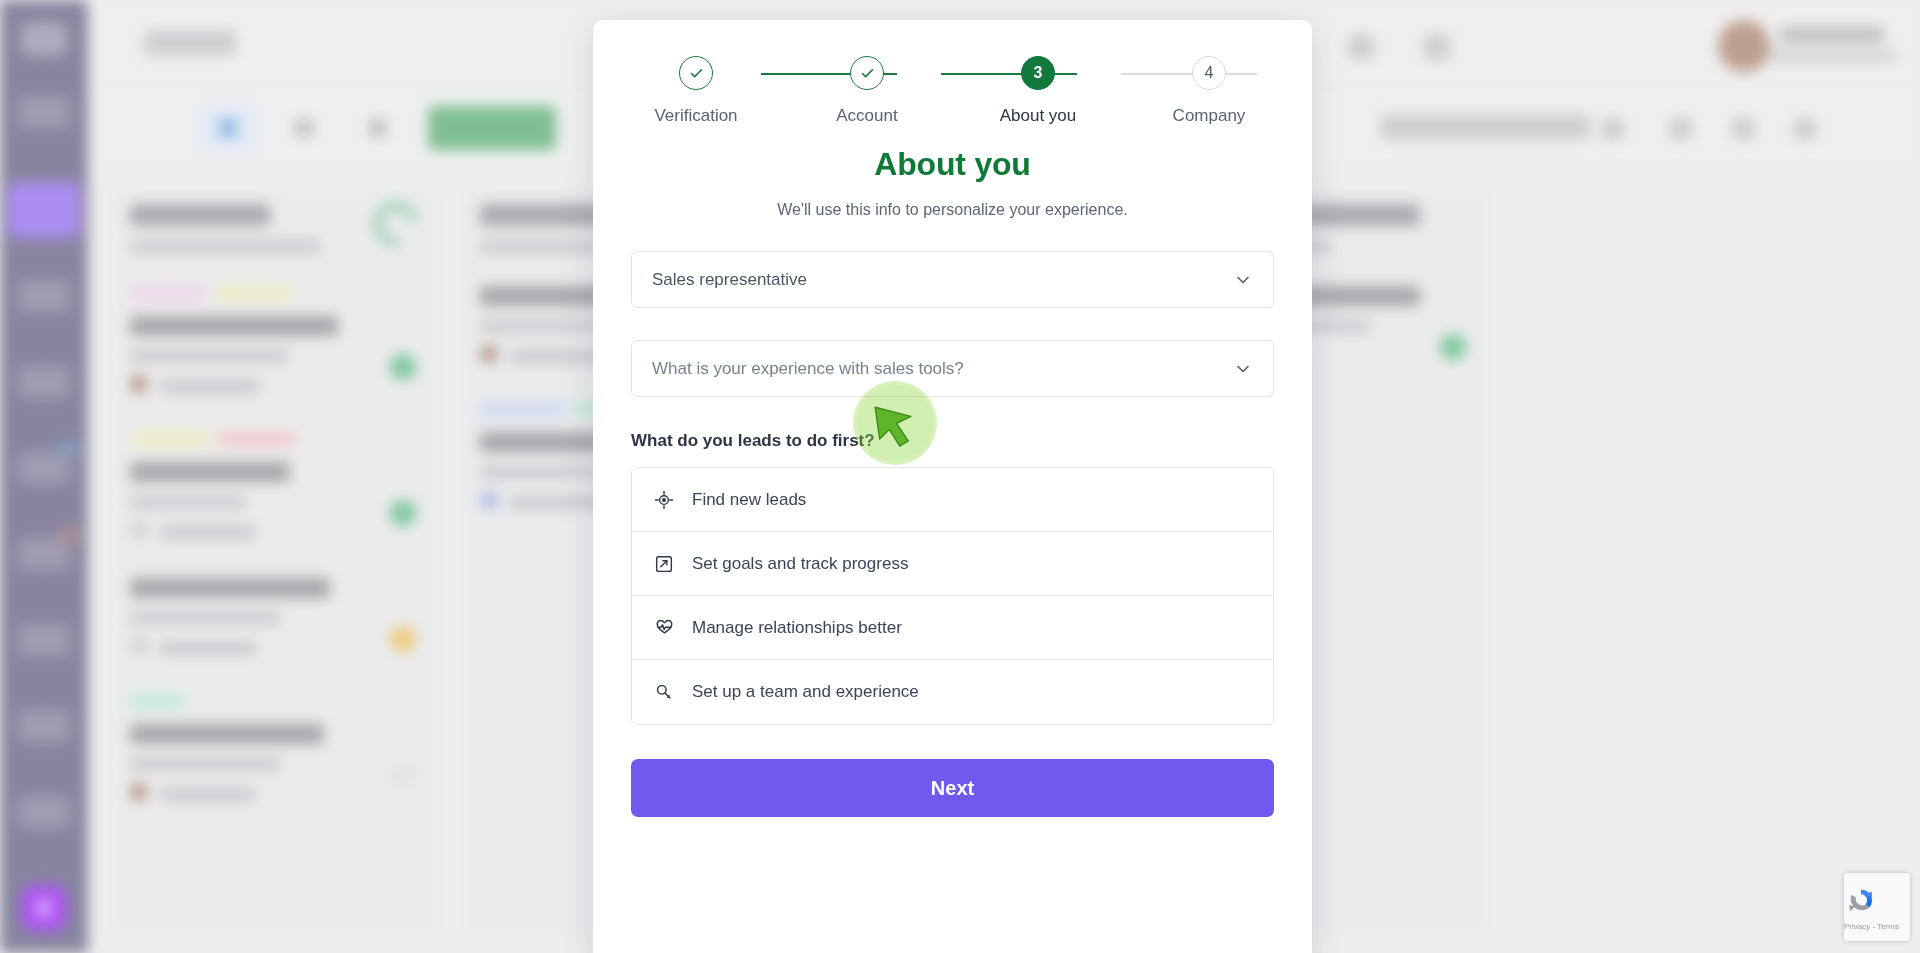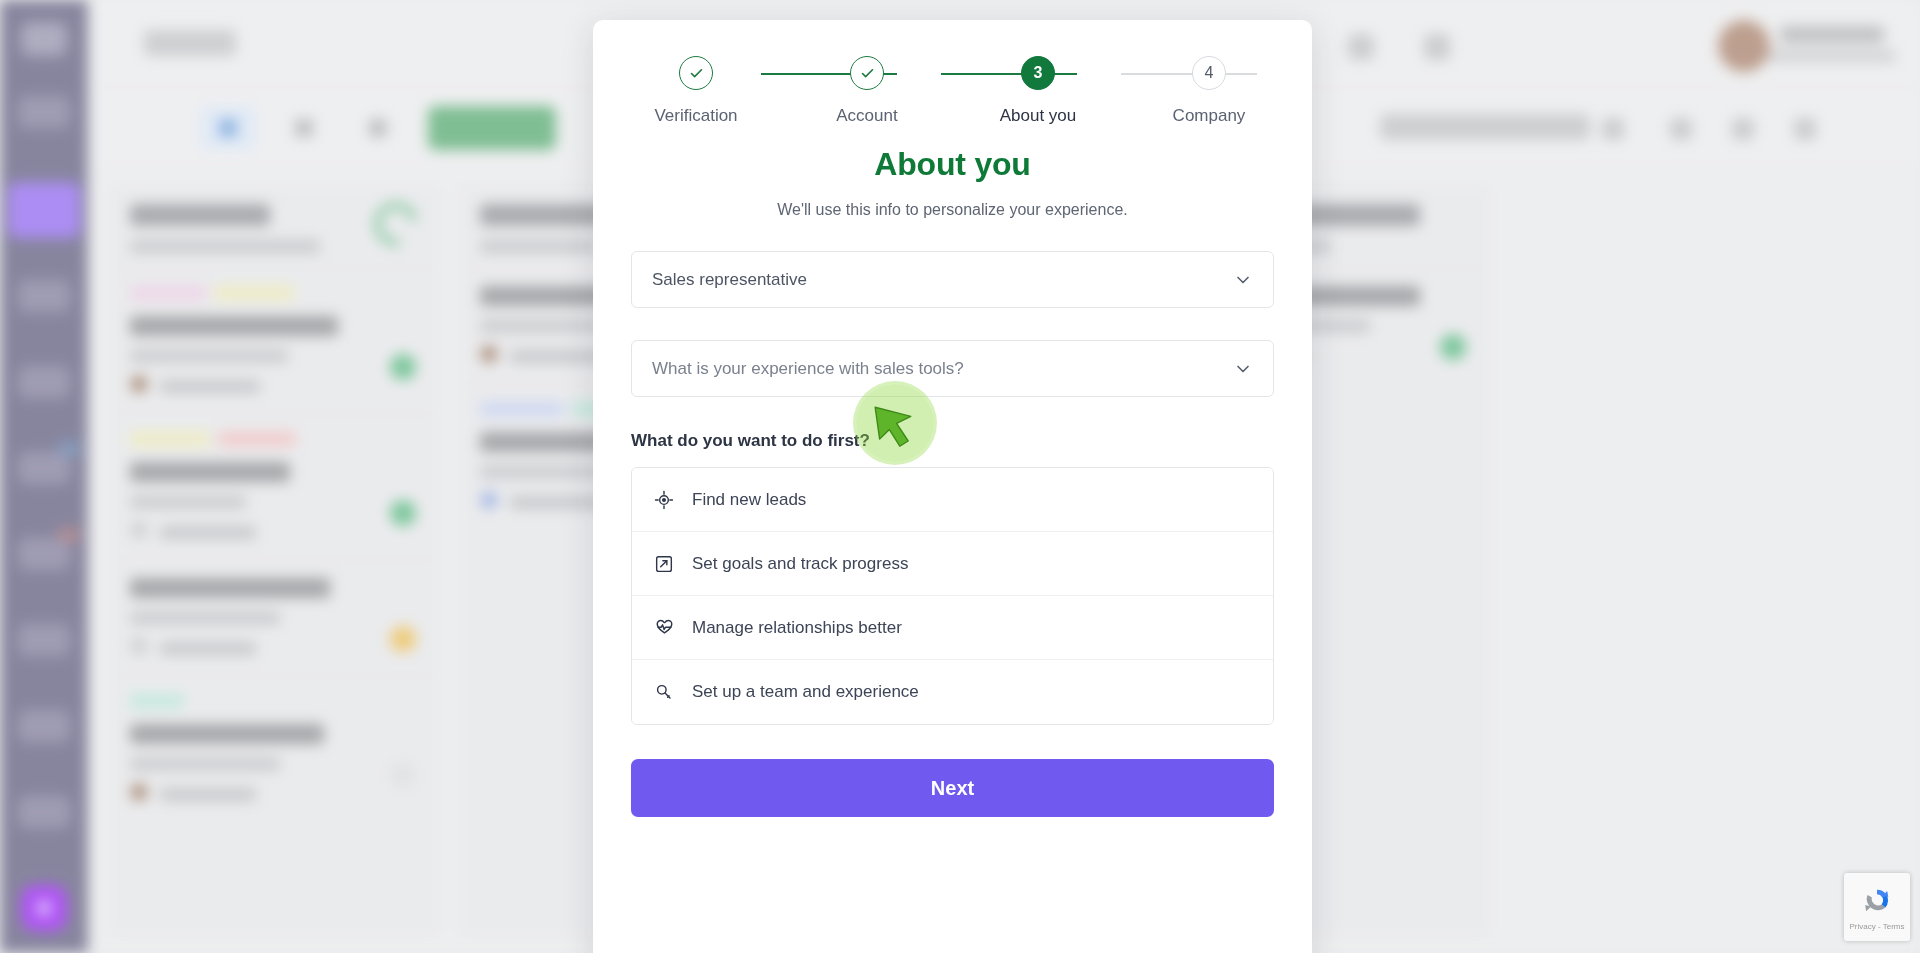--- a/index.html
+++ b/index.html
@@ -350,21 +350,20 @@
   
   .recaptcha {
     position: absolute;
     right: 10px; bottom: 12px;
     width: 66px; height: 68px;
     background: #f9f9f9;
     border-radius: 3px;
     box-shadow: 0 0 5px rgba(0,0,0,.22);
     display: flex;
     flex-direction: column;
-    align-items: center;
     justify-content: center;
     padding-bottom: 0;
   }
   .rc-logo { width: 34px; height: 34px; }
   .rc-text {
     margin-top: 4px;
     font-size: 8px;
     color: #9a9a9a;
     white-space: nowrap;
   }
@@ -564,21 +563,21 @@
 
   <div class="select placeholder">
     <span class="sel-text">What is your experience with sales tools?</span>
     <span class="chev">
       <svg width="20" height="20" viewBox="0 0 24 24" fill="none" stroke="#576070" stroke-width="2" stroke-linecap="round" stroke-linejoin="round">
           <polyline points="6 9 12 15 18 9"></polyline>
         </svg>
     </span>
   </div>
 
-  <div class="section-label">What do you want to do first?</div>
+  <div class="section-label">What do you leads to do first?</div>
 
   <div class="opt-list">
 
 
     <div class="opt">
       <span class="opt-ico">
         <svg width="20" height="20" viewBox="0 0 24 24" fill="none" stroke="#2e3648" stroke-width="1.7" stroke-linecap="round" stroke-linejoin="round">
             <circle cx="12" cy="12" r="5.2"></circle>
             <circle cx="12" cy="12" r="1.6" fill="#2e3648"></circle>
             <line x1="12" y1="1.8" x2="12" y2="5"></line>

